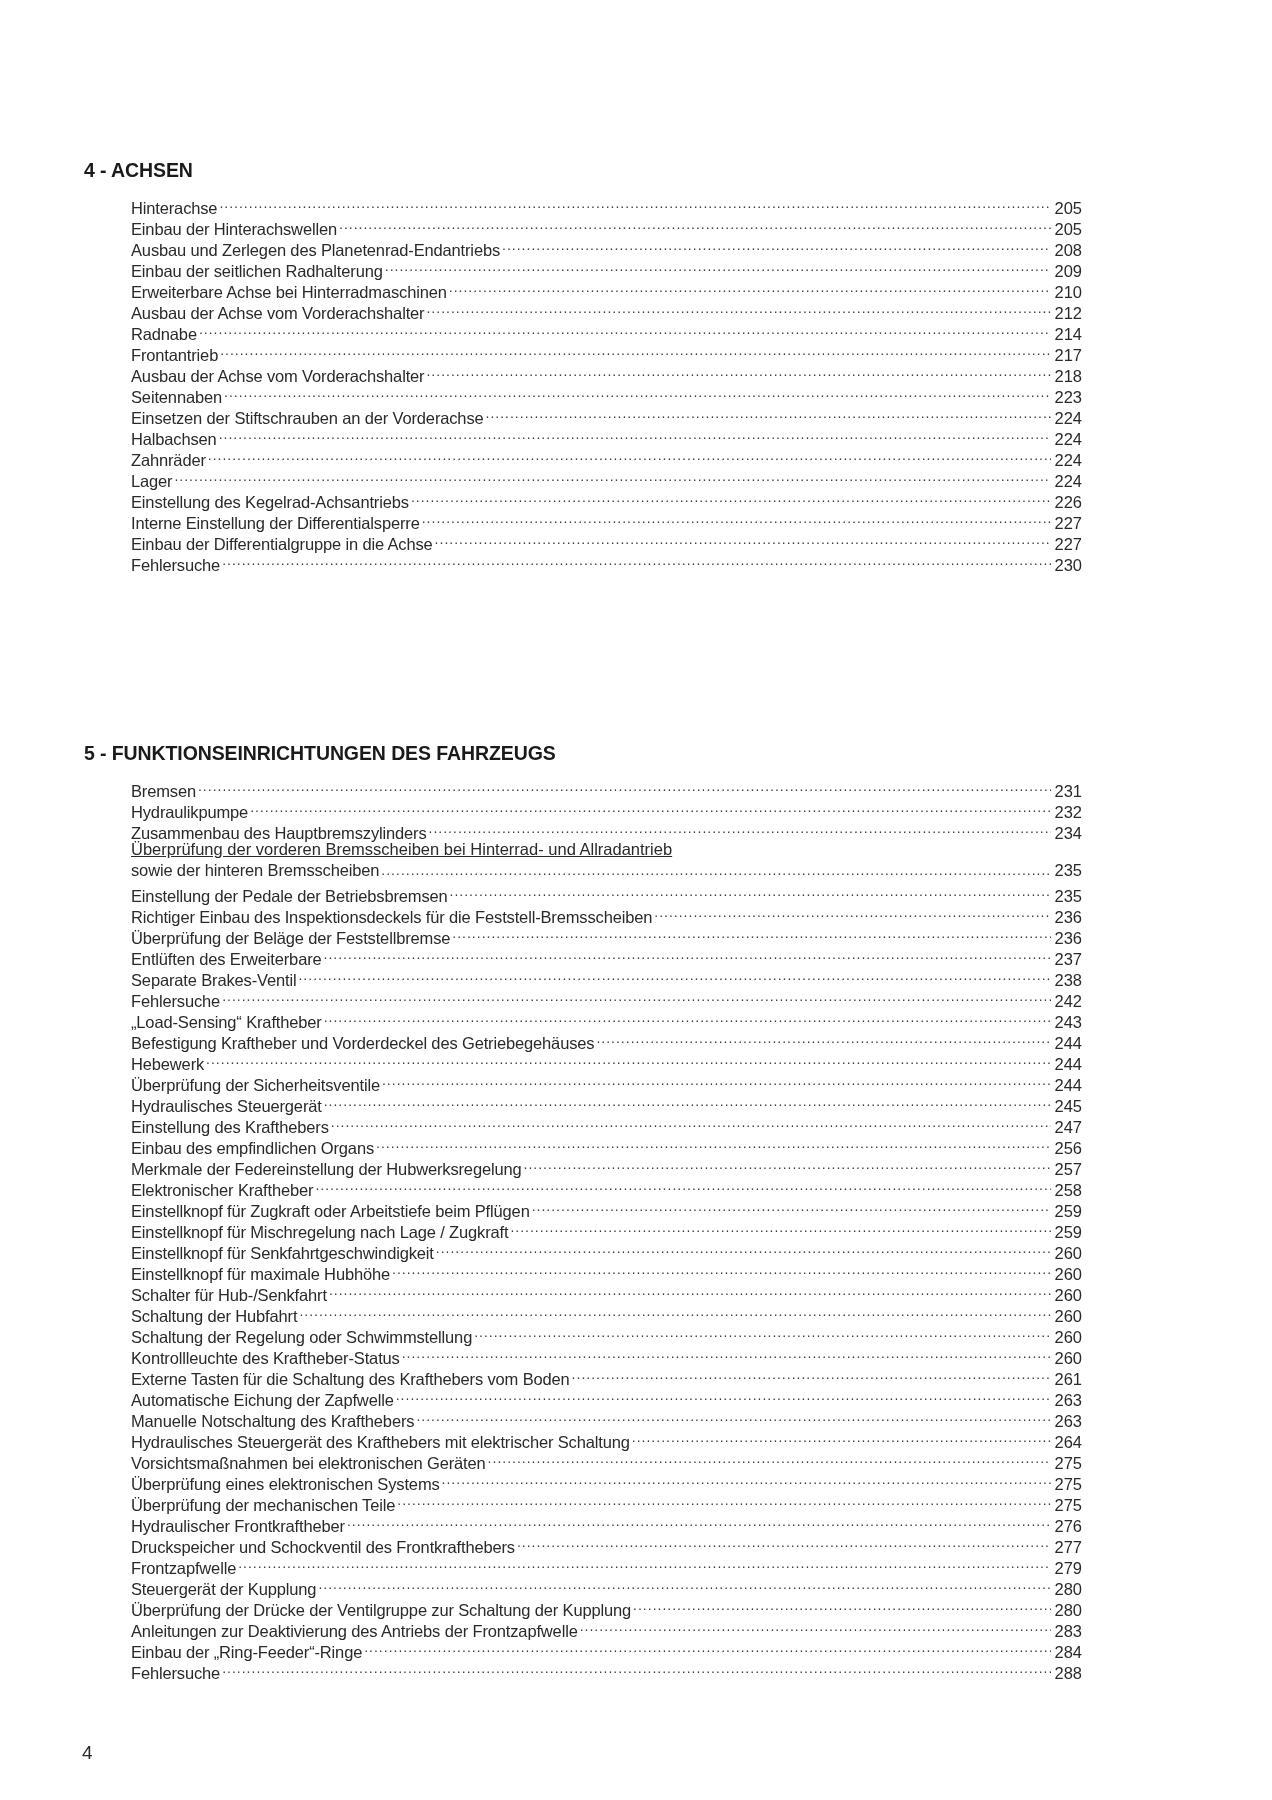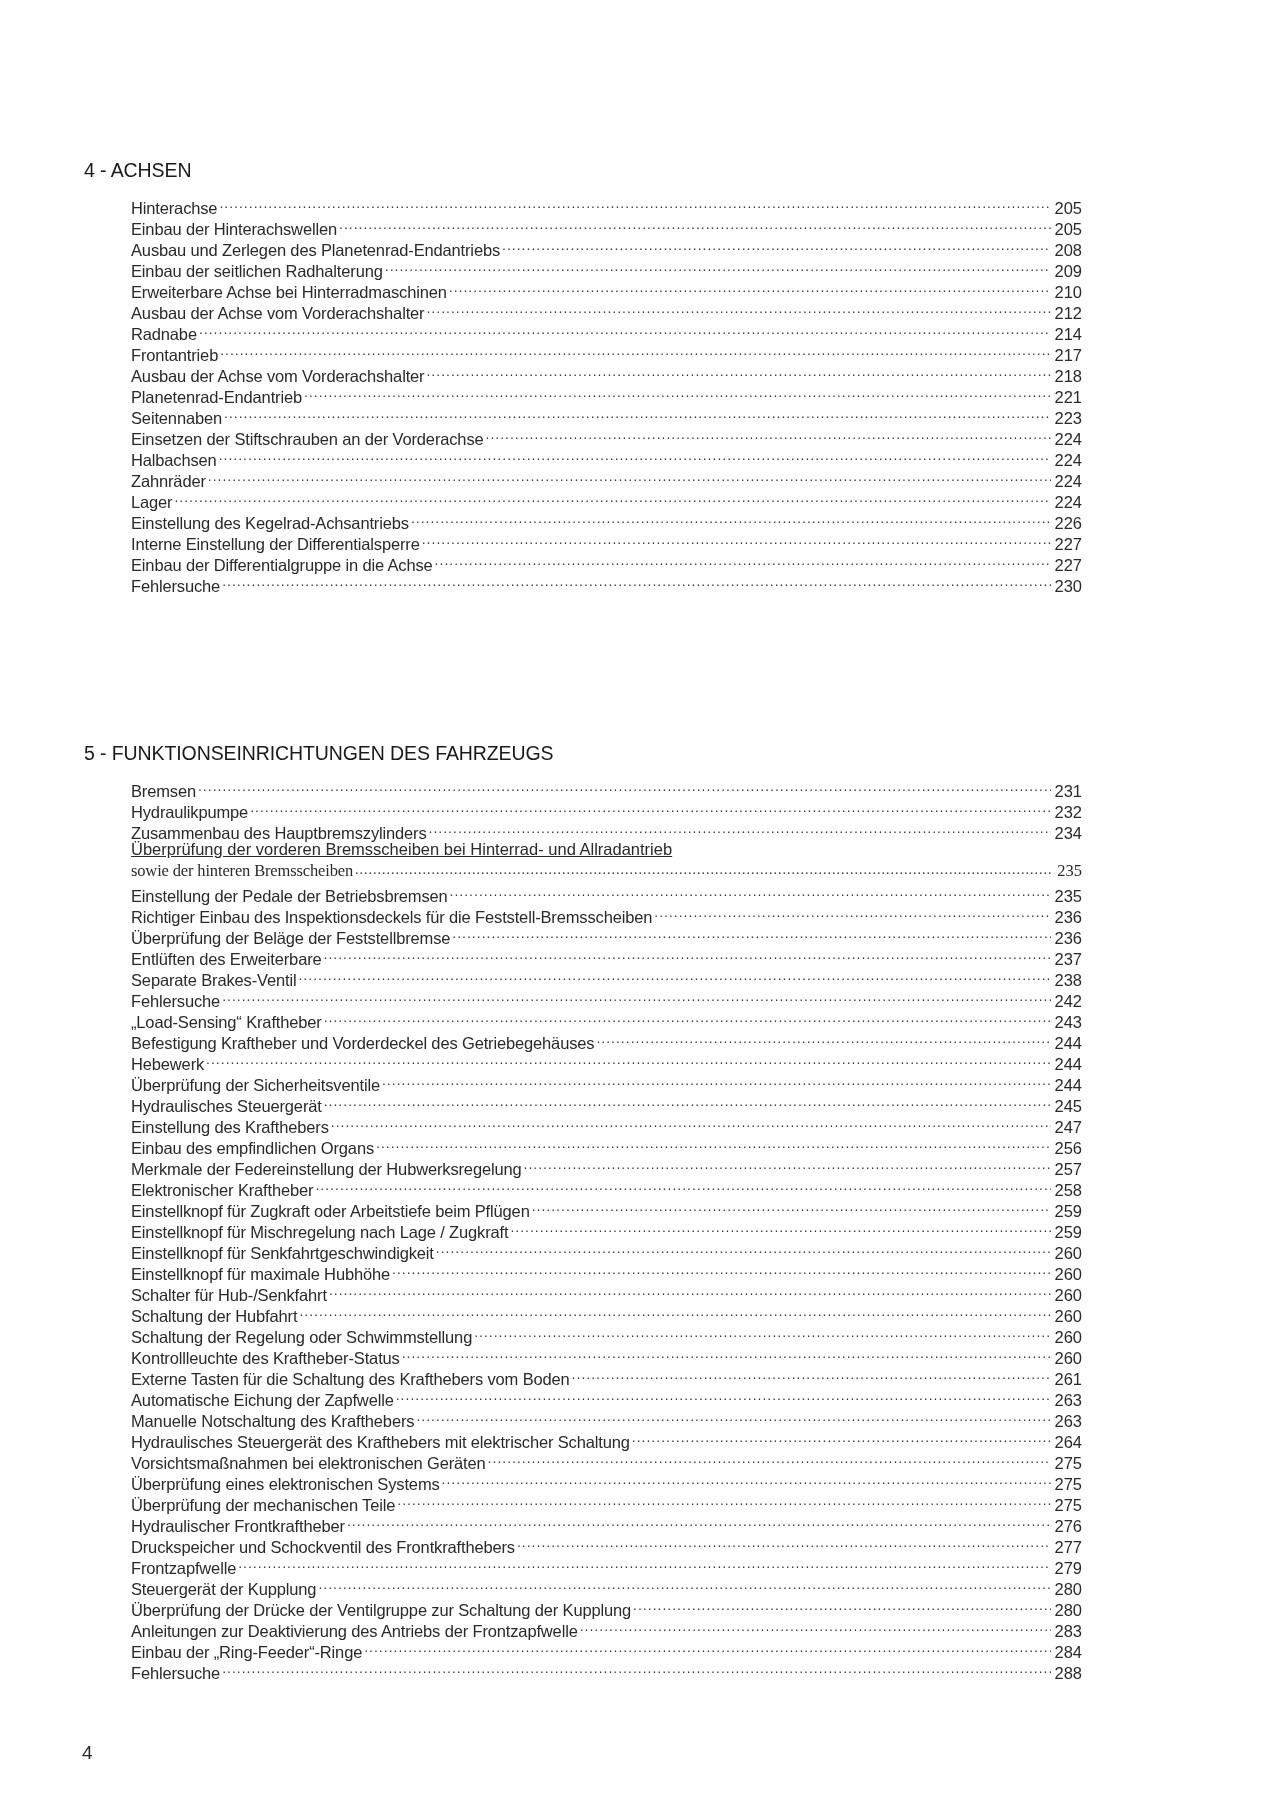--- a/index.html
+++ b/index.html
@@ -17,21 +17,21 @@
     }
     .section {
       position: absolute;
       left: 84px;
       width: 1010px;
     }
     #sec-4 { top: 159px; }
     #sec-5 { top: 742px; }
     .section-title {
       font-size: 19.5px;
-      font-weight: normal;
+      font-weight: bold;
       line-height: 22px;
       margin: 0 0 0 0;
       color: #1a1a1a;
       letter-spacing: -0.1px;
     }
     .toc-list {
       margin: 12px;
       padding: 0;
       list-style: none;
       padding-left: 35px;
@@ -77,21 +77,20 @@
     }
     .toc-entry .page {
       flex: 0 0 auto;
       text-align: right;
       min-width: 30px;
     }
     .toc-entry.multi .label-wrap {
       display: flex;
       width: 100%;
       align-items: flex-end;
-      font-family: Liberation Serif, serif;
     }
     .page-number {
       position: absolute;
       left: 82px;
       top: 1742px;
       font-size: 19px;
       color: #2a2a2a;
     }
   </style>
 </head>
@@ -139,25 +138,20 @@
         <span class="label">Frontantrieb</span>
         <span class="leader"></span>
         <span class="page">217</span>
       </li>
       <li class="toc-entry">
         <span class="label">Ausbau der Achse vom Vorderachshalter</span>
         <span class="leader"></span>
         <span class="page">218</span>
       </li>
       <li class="toc-entry">
-        <span class="label">Planetenrad-Endantrieb</span>
-        <span class="leader"></span>
-        <span class="page">221</span>
-      </li>
-      <li class="toc-entry">
         <span class="label">Seitennaben</span>
         <span class="leader"></span>
         <span class="page">223</span>
       </li>
       <li class="toc-entry">
         <span class="label">Einsetzen der Stiftschrauben an der Vorderachse</span>
         <span class="leader"></span>
         <span class="page">224</span>
       </li>
       <li class="toc-entry">

